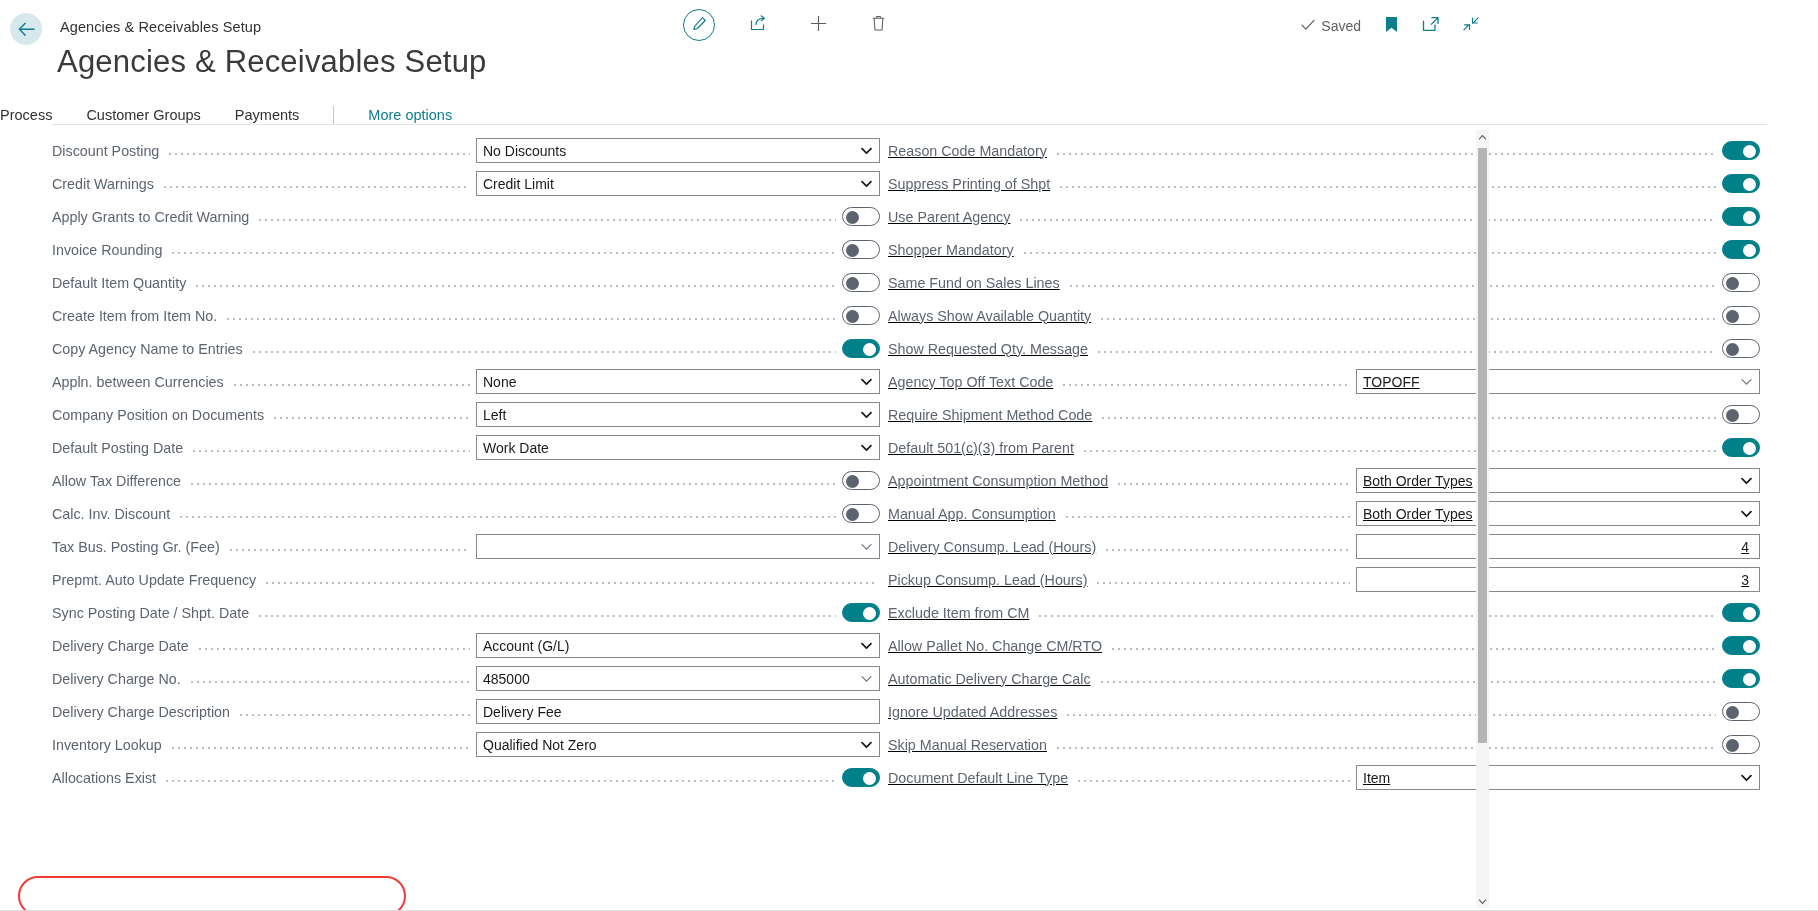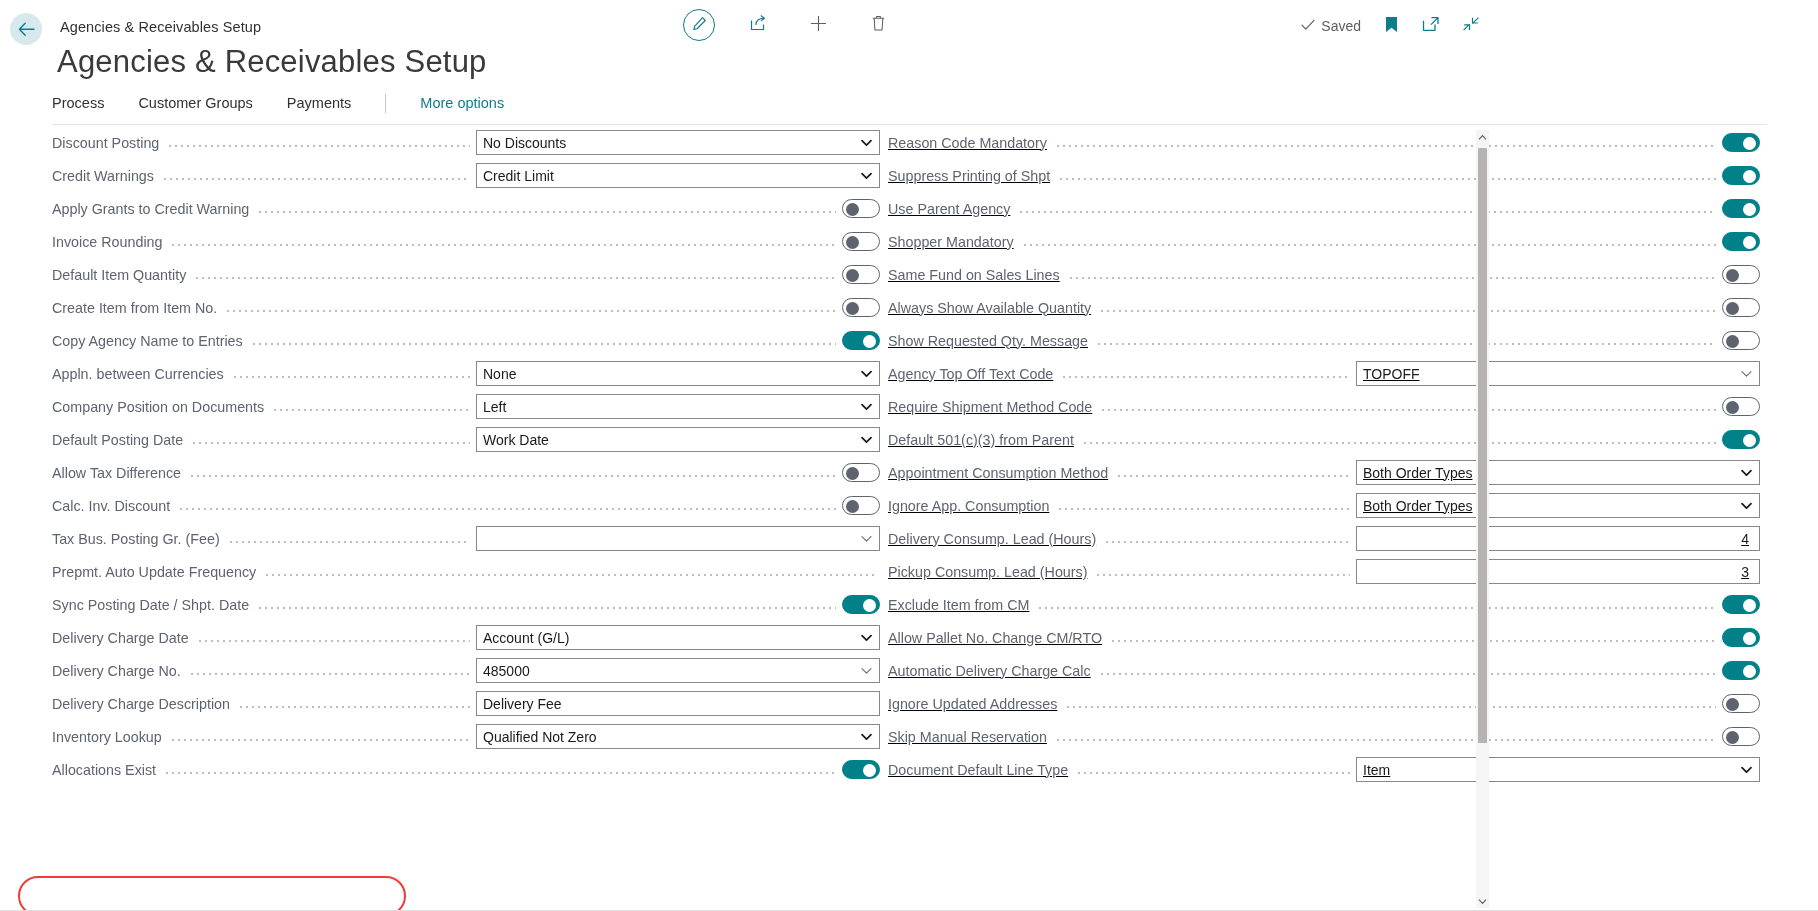--- a/index.html
+++ b/index.html
@@ -40,36 +40,36 @@
 
   .right-actions {
     position: absolute; right: 14px; top: 16px;
     display: flex; align-items: center; gap: 20px;
   }
   .saved { display:flex; align-items:center; gap: 6px; font-size: 14px; color: #605e5c; }
   .ricon { cursor:pointer; display:flex; align-items:center; justify-content:center; width:20px; height:20px;}
 
   
   .menubar {
-    position: absolute; left: 0; top: 88px; width: 1818px; height: 30px;
-    display: flex; align-items: center; padding-left: 52px; gap: 0;
+    position: absolute; left: 0; top: 100px; width: 1818px; height: 30px;
+    display: flex; align-items: center; gap: 0;
   }
   .mtab { font-size: 14.5px; color: #323130; margin-right: 34px; cursor: pointer; white-space:nowrap; }
   .mdiv { width: 1px; height: 19px; background: #c8c6c4; margin-right: 34px; }
   .mtab.more { color: #0f7c8a; }
   .menu-rule {
     position:absolute; left: 52px; top: 124px; width: 1715px; height: 1px; background: #e6e4e2;
   }
 
   
   .formwrap {
     position: absolute; left: 0; top: 126px; width: 1818px; height: 785px;
     overflow: hidden;
   }
-  .cols { display: flex; }
+  .cols { display: flex; padding-top: 8px; }
   .col { width: 880px; }
   .col.left { padding-left: 52px; }
   .col.right { padding-left: 8px; text-decoration: underline; }
 
   .row {
     display: flex; align-items: center; height: 33px; margin-bottom: 0px;
   }
   .lbl {
     font-size: 14.3px; color: #5d6470; white-space: nowrap; padding-right: 6px;
   }
@@ -554,21 +554,21 @@
                 <span class="val">Both Order Types</span>
                 <span class="chev">
                   <svg width="11" height="8" viewBox="0 0 11 8">
                     <path d="M1 1.6l4.5 4.6L10 1.6" stroke="#1b1a19" stroke-width="1.7" fill="none" stroke-linecap="round" stroke-linejoin="round"></path>
                   </svg>
                 </span>
               </div>
             </div>
           </div>
           <div class="row">
-            <div class="lbl">Ignore App. Consumption</div>
+            <div class="lbl">Manual App. Consumption</div>
             <div class="dots"></div>
             <div class="ctrl">
               <div class="fbox w-right">
                 <span class="val">Both Order Types</span>
                 <span class="chev">
                   <svg width="11" height="8" viewBox="0 0 11 8">
                     <path d="M1 1.6l4.5 4.6L10 1.6" stroke="#1b1a19" stroke-width="1.7" fill="none" stroke-linecap="round" stroke-linejoin="round"></path>
                   </svg>
                 </span>
               </div>

